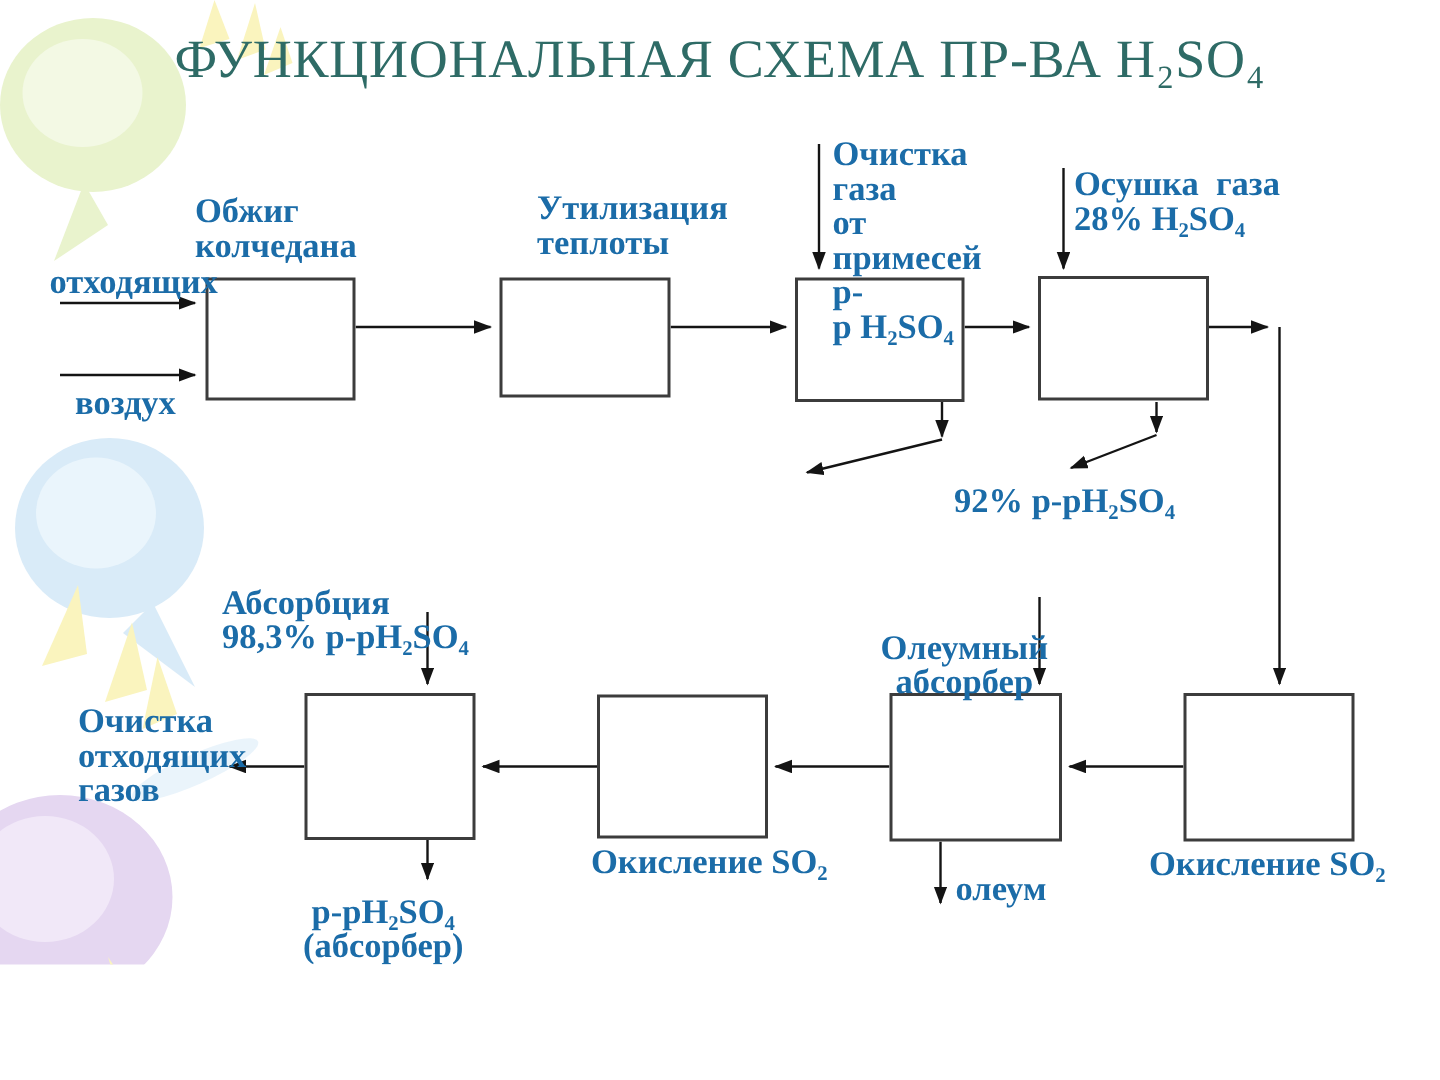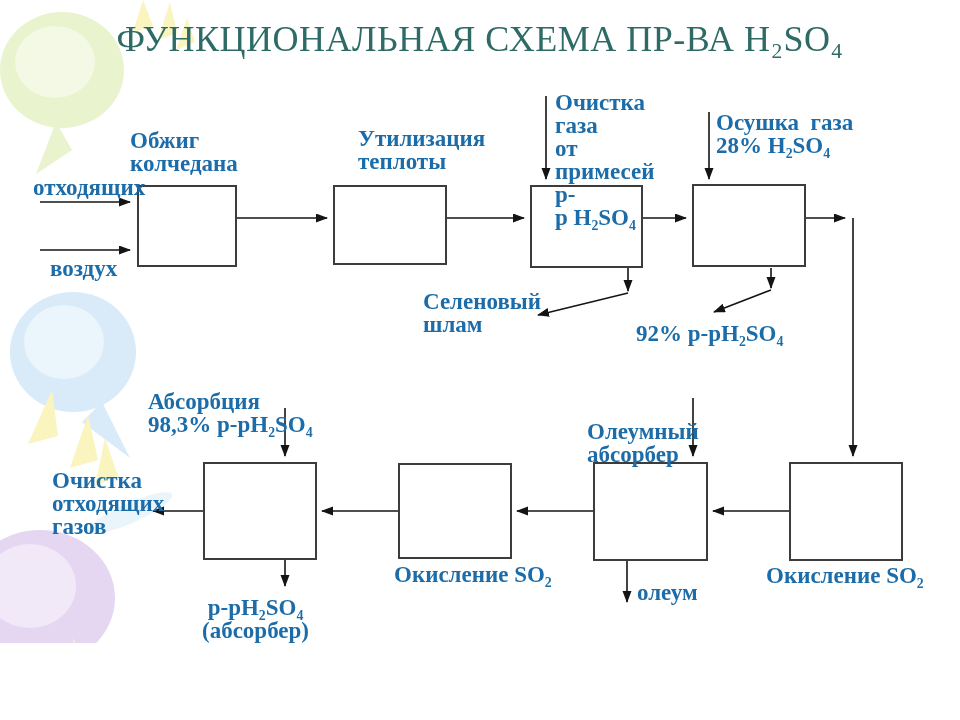--- a/index.html
+++ b/index.html
@@ -37,21 +37,21 @@
   #l-roasting{left:130px;top:129px;}
   #l-heat{left:358px;top:127px;}
   #l-cleaning{left:555px;top:91px;width:120px;}
   #l-drying{left:716px;top:111px;}
   #l-sludge{left:423px;top:290px;}
   #l-acid92{left:636px;top:322px;}
   #l-absorption{left:148px;top:390px;}
   #l-waste{left:52px;top:469px;}
   #l-product{left:193px;top:596px;width:125px;text-align:center;}
   #l-oxid1{left:394px;top:563px;}
-  #l-oleumabs{left:587px;top:420px;}
+  #l-oleumabs{left:587px;top:420px;text-align:center;}
   #l-oleum{left:637px;top:581px;}
   #l-oxid2{left:766px;top:564px;}
 </style>
 </head>
 <body>
 
 <div class="slide">
 
   <svg class="layer deco" viewBox="0 0 960 720" aria-hidden="true">
     <g>
@@ -133,22 +133,20 @@
   <div class="lbl" id="l-heat">Утилизация
 теплоты</div>
   <div class="lbl" id="l-roasting">Обжиг
 колчедана</div>
   <div class="lbl" id="l-cleaning">Очистка
 газа            от
 примесей   р-
 р H₂SO₄</div>
   <div class="lbl" id="l-drying">Осушка  газа
 28% H₂SO₄</div>
-  <div class="lbl" id="l-sludge">Селеновый
-шлам</div>
   <div class="lbl" id="l-acid92">92% р-рH₂SO₄</div>
   <div class="lbl" id="l-absorption">Абсорбция
 98,3% р-рH₂SO₄</div>
   <div class="lbl" id="l-waste">Очистка
 отходящих
 газов</div>
   <div class="lbl" id="l-product">р-рH₂SO₄
 (абсорбер)</div>
   <div class="lbl" id="l-oxid1">Окисление SO₂</div>
   <div class="lbl" id="l-oleumabs">Олеумный

